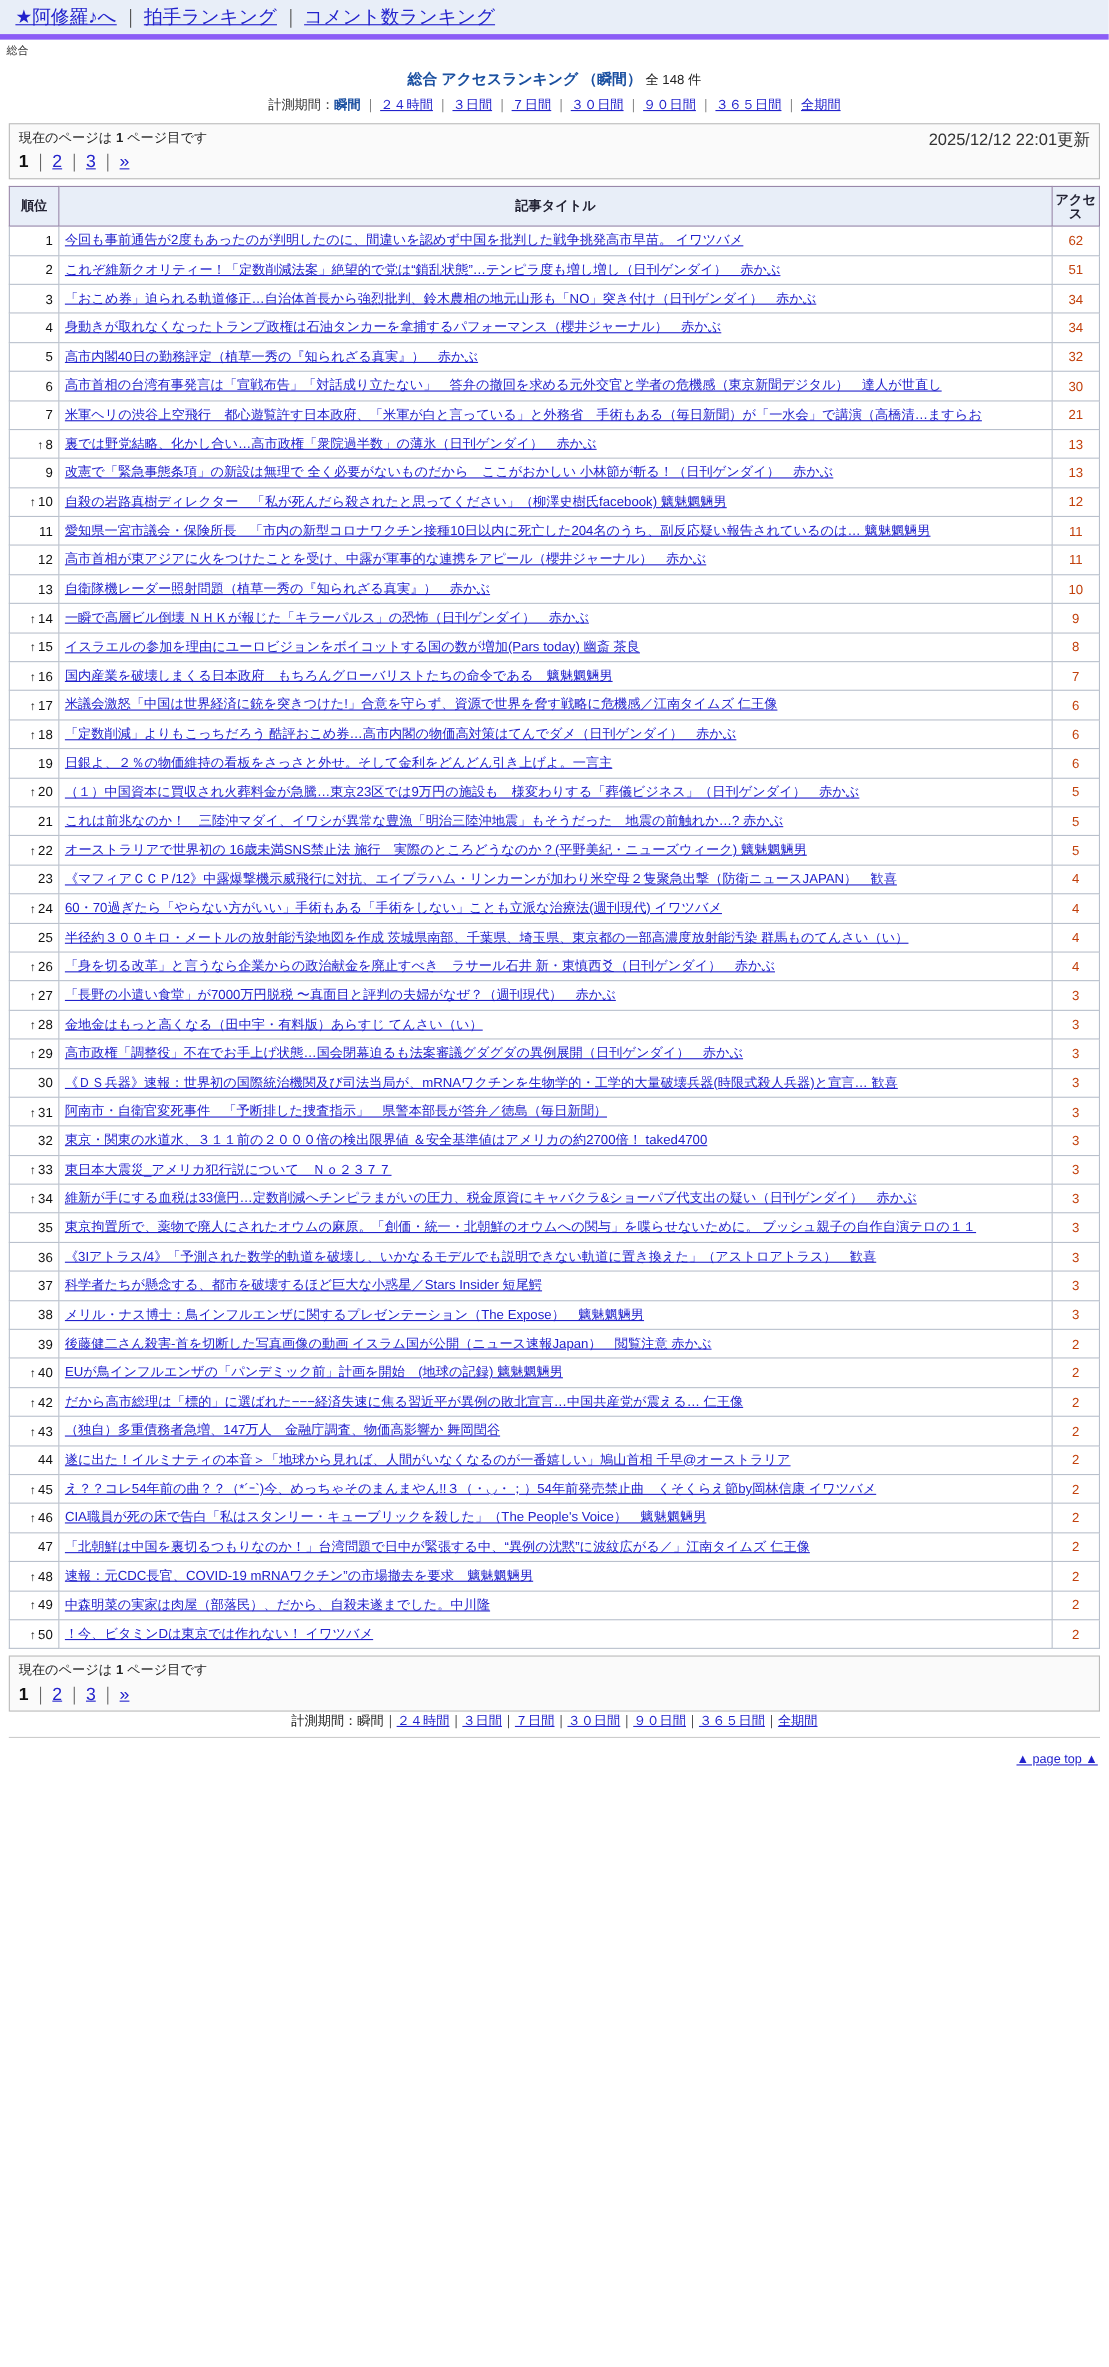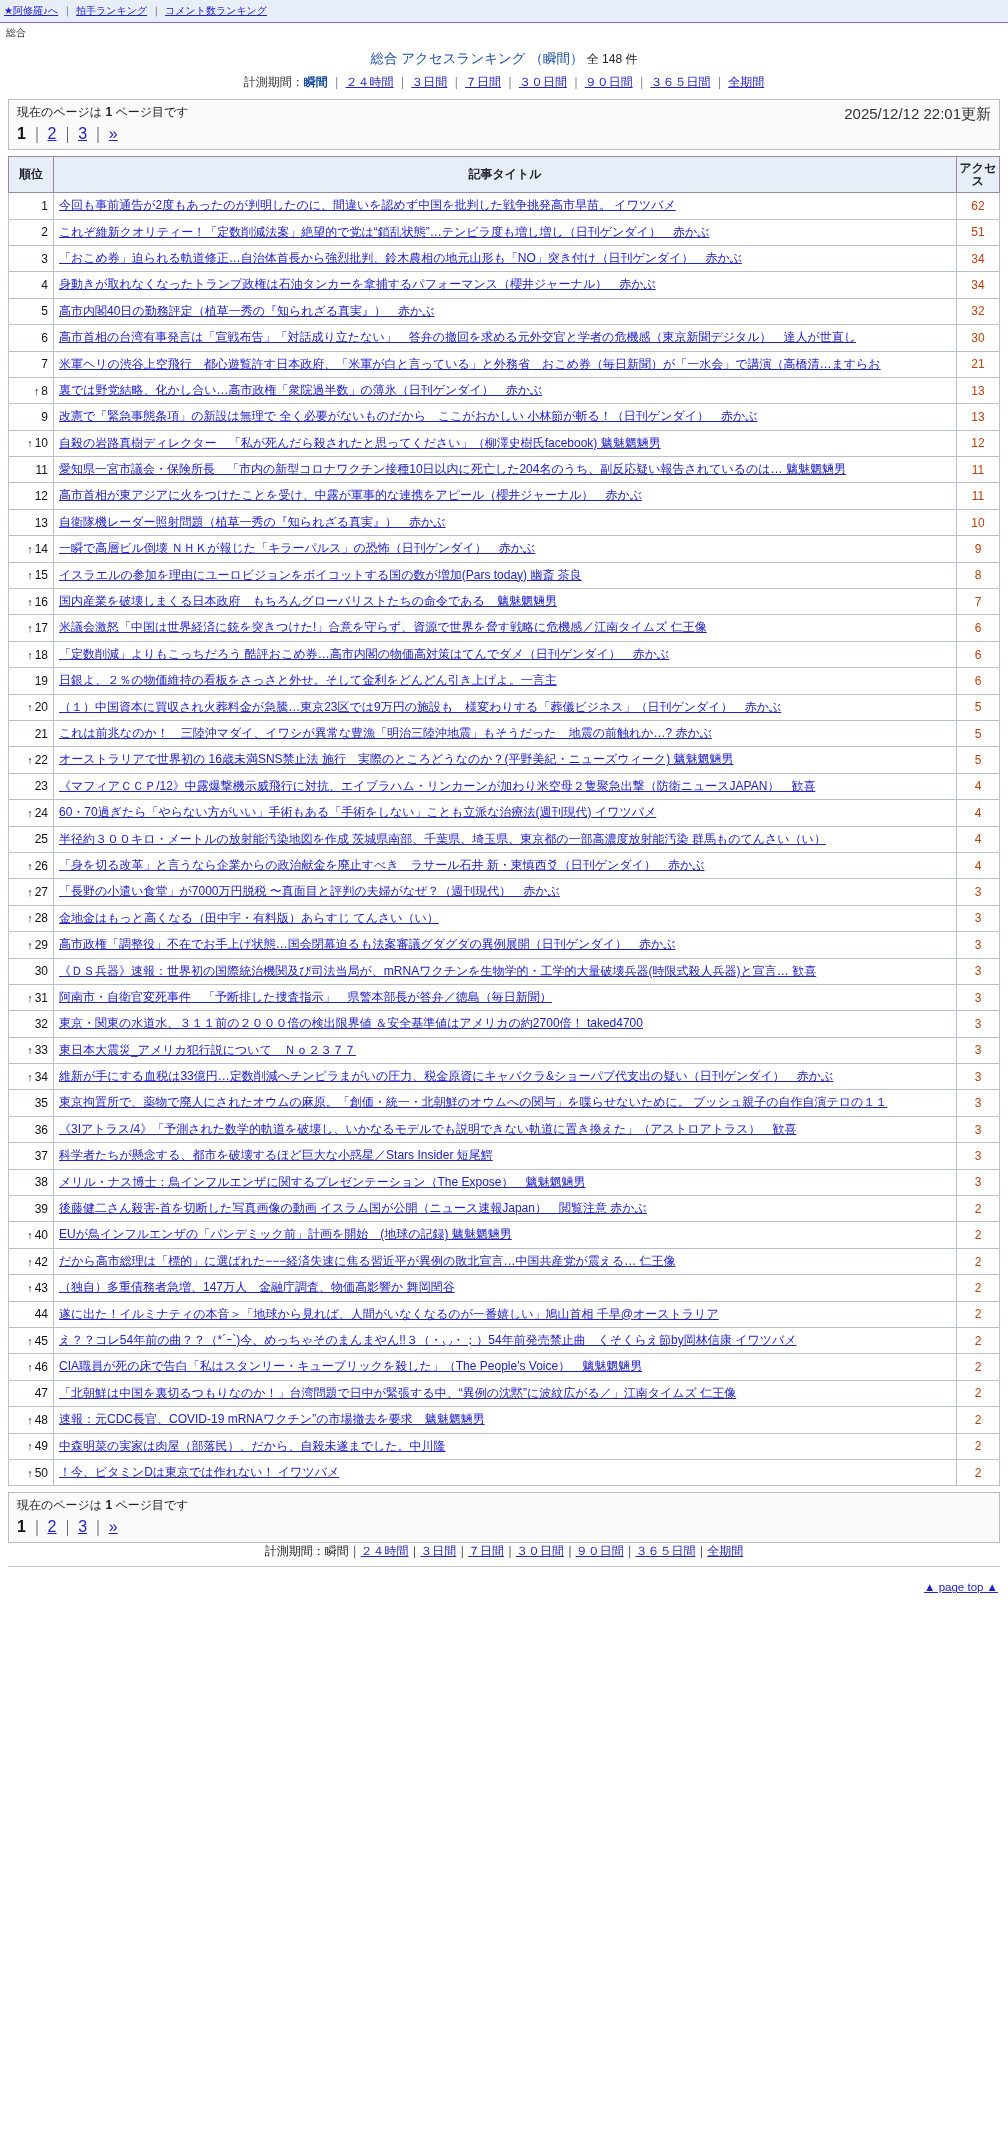--- a/index.html
+++ b/index.html
@@ -1,24 +1,24 @@
 <!DOCTYPE html>
 <html><head>
 <meta charset="utf-8">
 <style>
   html,body{margin:0;padding:0;background:#ffffff;}
   body{font-family:"Liberation Sans","DejaVu Sans",sans-serif;font-size:12px;color:#222;width:1008px;}
   a{color:#2222cc;text-decoration:underline;}
   .wrap{width:1008px;margin:0;padding:0;}
   
-  .topbar{background:#e8eef8;border-bottom:1px solid #8b5cf6;padding:4px 4px;font-size:10px;}
+  .topbar{background:#e8eef8;border-bottom:5px solid #8b5cf6;padding:4px 14px;font-size:17px;}
   .topbar .sep{color:#555;margin:0 4px;}
   .crumb{font-size:10px;color:#333;padding:3px 6px 0 6px;}
   .title-block{text-align:center;margin-top:10px;}
-  .title-main{color:#1a4fa0;font-size:13.5px;font-weight:normal;}
+  .title-main{color:#1a4fa0;font-size:13.5px;font-weight:bold;}
   .period-line{text-align:center;margin-top:6px;font-size:12px;color:#333;}
   .period-line .cur{color:#1a4fa0;font-weight:bold;}
   .period-line .bar{color:#666;margin:0 3px;}
   .pagebar{display:flex;justify-content:space-between;align-items:flex-start;border:1px solid #bbb;background:#fafafa;margin:8px 8px 0 8px;padding:4px 8px;font-size:12px;}
   .pagebar .right{font-size:15px;color:#333;padding-top:1px;}
   .pagenums{margin-top:3px;font-size:16px;}
   .pagenums b{color:#111;}
   .pagenums .sep{color:#666;margin:0 3px;}
   table.rank{border-collapse:collapse;width:992px;margin:6px 8px 0 8px;border-radius:13px;}
   table.rank th{background:#e8eef8;border:1px solid #98a;padding:5px 2px;font-size:12px;font-weight:bold;color:#223;}
@@ -102,21 +102,21 @@
           <td><a class="ttl" href="#">高市内閣40日の勤務評定（植草一秀の『知られざる真実』）　赤かぶ</a></td>
           <td class="ac">32</td>
         </tr>
         <tr>
           <td class="rk"><span>6</span></td>
           <td><a class="ttl" href="#">高市首相の台湾有事発言は「宣戦布告」「対話成り立たない」　答弁の撤回を求める元外交官と学者の危機感（東京新聞デジタル）　達人が世直し</a></td>
           <td class="ac">30</td>
         </tr>
         <tr>
           <td class="rk"><span>7</span></td>
-          <td><a class="ttl" href="#">米軍ヘリの渋谷上空飛行　都心遊覧許す日本政府、「米軍が白と言っている」と外務省　おこめ券（毎日新聞）が「一水会」で講演（高橋清…ますらお</a></td>
+          <td><a class="ttl" href="#">米軍ヘリの渋谷上空飛行　都心遊覧許す日本政府、「米軍が白と言っている」と外務省　手術もある（毎日新聞）が「一水会」で講演（高橋清…ますらお</a></td>
           <td class="ac">21</td>
         </tr>
         <tr>
           <td class="rk"><span class="arrow">↑</span><span>8</span></td>
           <td><a class="ttl" href="#">裏では野党結略、化かし合い…高市政権「衆院過半数」の薄氷（日刊ゲンダイ）　赤かぶ</a></td>
           <td class="ac">13</td>
         </tr>
         <tr>
           <td class="rk"><span>9</span></td>
           <td><a class="ttl" href="#">改憲で「緊急事態条項」の新設は無理で 全く必要がないものだから　ここがおかしい 小林節が斬る！（日刊ゲンダイ）　赤かぶ</a></td>

